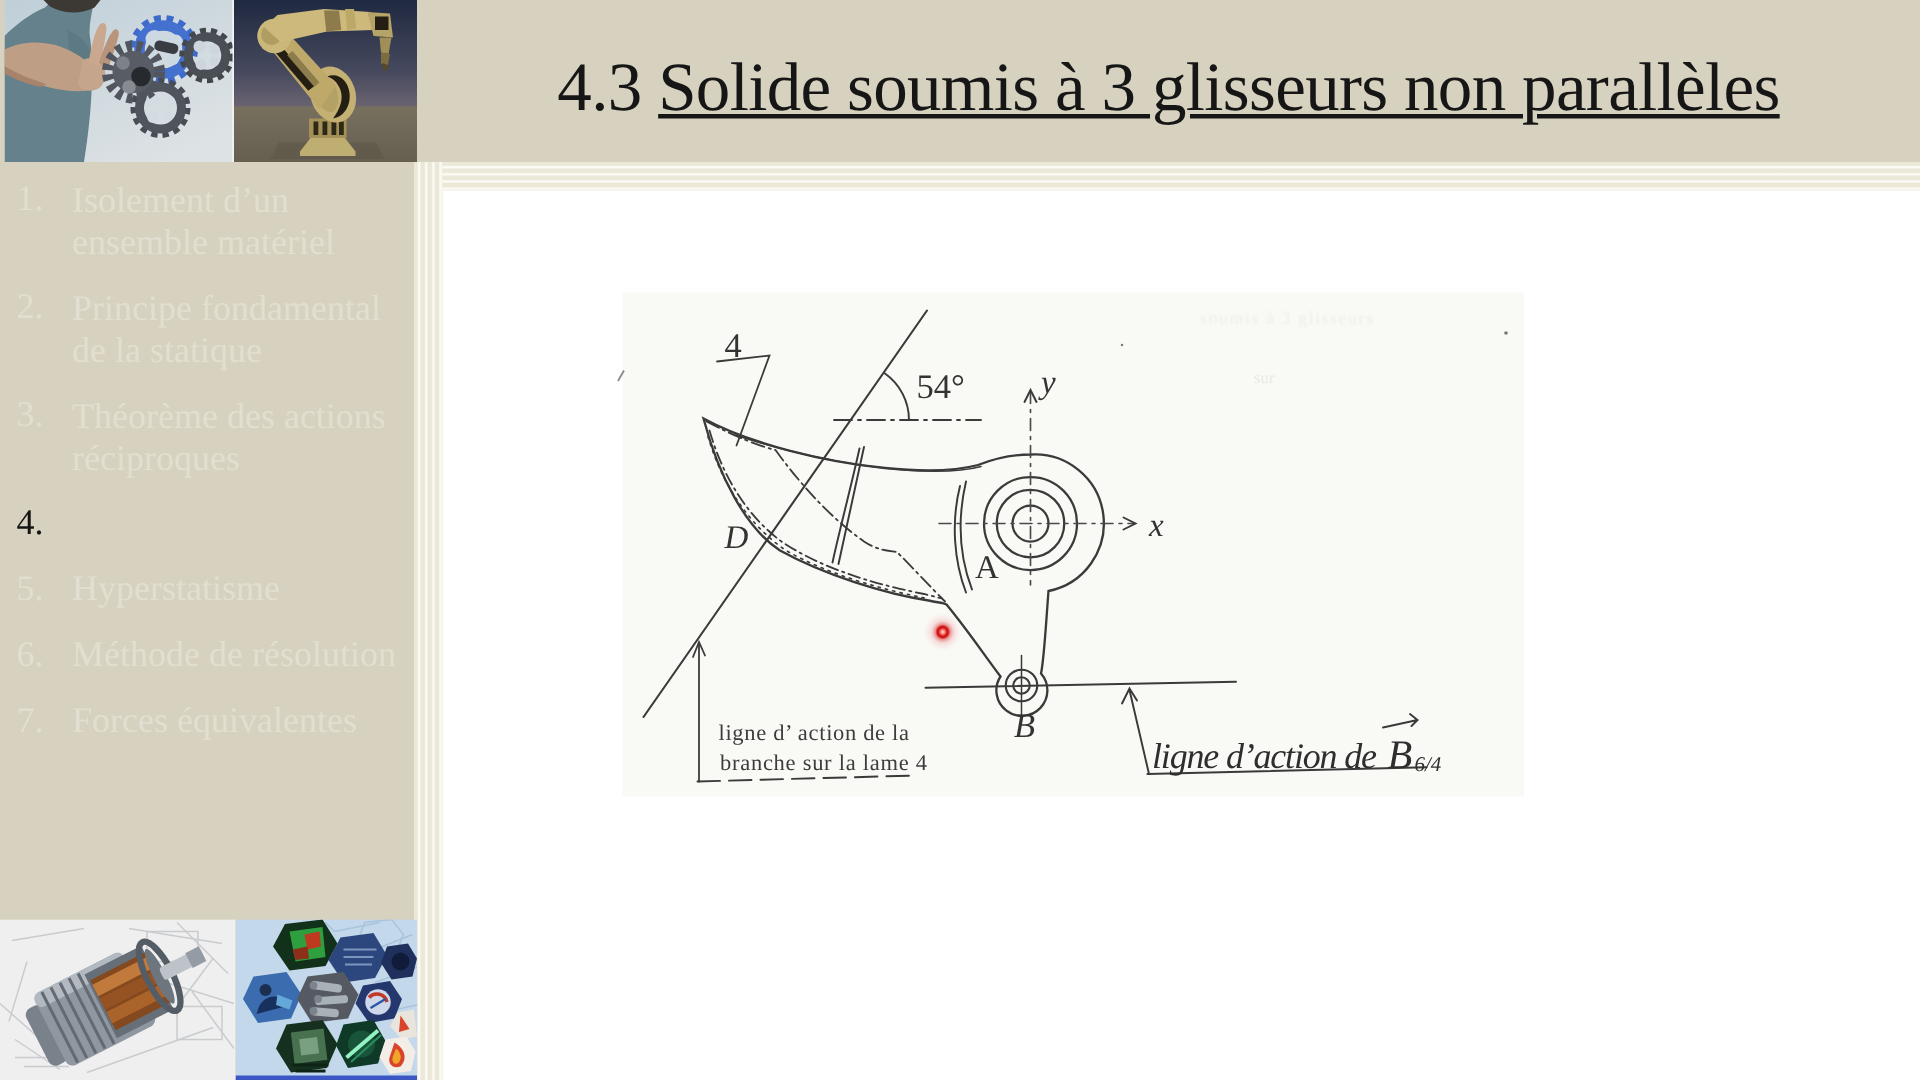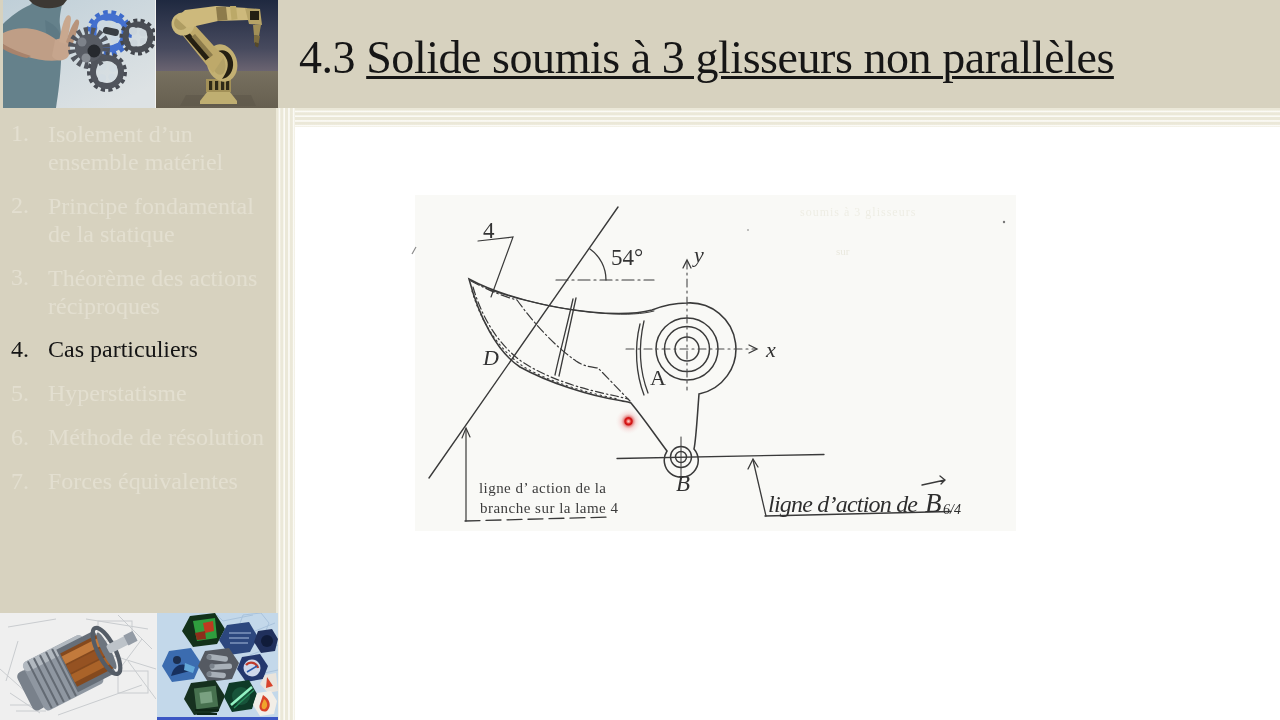--- a/index.html
+++ b/index.html
@@ -14,35 +14,34 @@
 
 <div class="abs" style="left:0;top:0;width:277px;height:720px;background:#d7d2bf;"></div>
 
 <div class="abs" style="left:154px;top:0;width:2.5px;height:108px;background:#f3f3f1;"></div>
 <div class="abs" style="left:156px;top:613px;width:1px;height:107px;background:#f0f0ee;"></div>
 
 <div class="abs" style="left:276px;top:108px;width:19px;height:612px;background:repeating-linear-gradient(90deg,#ebe8d8 0px,#ebe8d8 2.1px,#fbfaf5 3.1px,#fbfaf5 3.8px,#ebe8d8 4.75px);"></div>
 
 <div class="abs" style="left:295px;top:108px;width:985px;height:19px;background:repeating-linear-gradient(180deg,#ebe8d8 0px,#ebe8d8 2.1px,#fbfaf5 3.1px,#fbfaf5 3.8px,#ebe8d8 4.75px);"></div>
 
-<div class="abs" style="left:299px;top:31px;width:960px;font-size:46px;color:#161616;letter-spacing:-0.45px;white-space:nowrap;">4.3 <span style="text-decoration:underline;text-decoration-thickness:2.5px;text-underline-offset:3px;">Solide soumis à 3 glisseurs non parallèles</span></div>
+<div class="abs" style="left:299px;top:31px;width:960px;font-size:46px;color:#161616;letter-spacing:-0.45px;white-space:nowrap;text-align:center;">4.3 <span style="text-decoration:underline;text-decoration-thickness:2.5px;text-underline-offset:3px;">Solide soumis à 3 glisseurs non parallèles</span></div>
 
 <div class="abs" style="left:0;top:0;width:277px;height:720px;font-size:24px;color:#e3dfd0;">
 
   <div class="abs" style="left:11px;top:120px;">1.</div>
   <div class="abs" style="left:48px;top:120px;line-height:28px;">Isolement d’un<br>ensemble matériel</div>
 
   <div class="abs" style="left:11px;top:192px;">2.</div>
   <div class="abs" style="left:48px;top:192px;line-height:28px;">Principe fondamental<br>de la statique</div>
 
   <div class="abs" style="left:11px;top:264px;">3.</div>
   <div class="abs" style="left:48px;top:264px;line-height:28px;">Théorème des actions<br>réciproques</div>
 
   <div class="abs" style="left:11px;top:336px;color:#141414;">4.</div>
-  <div class="abs" style="left:48px;top:336px;color:#141414;">Cas particuliers</div>
 
   <div class="abs" style="left:11px;top:380px;">5.</div>
   <div class="abs" style="left:48px;top:380px;">Hyperstatisme</div>
 
   <div class="abs" style="left:11px;top:424px;">6.</div>
   <div class="abs" style="left:48px;top:424px;">Méthode de résolution</div>
 
   <div class="abs" style="left:11px;top:468px;">7.</div>
   <div class="abs" style="left:48px;top:468px;">Forces équivalentes</div>
 </div>

